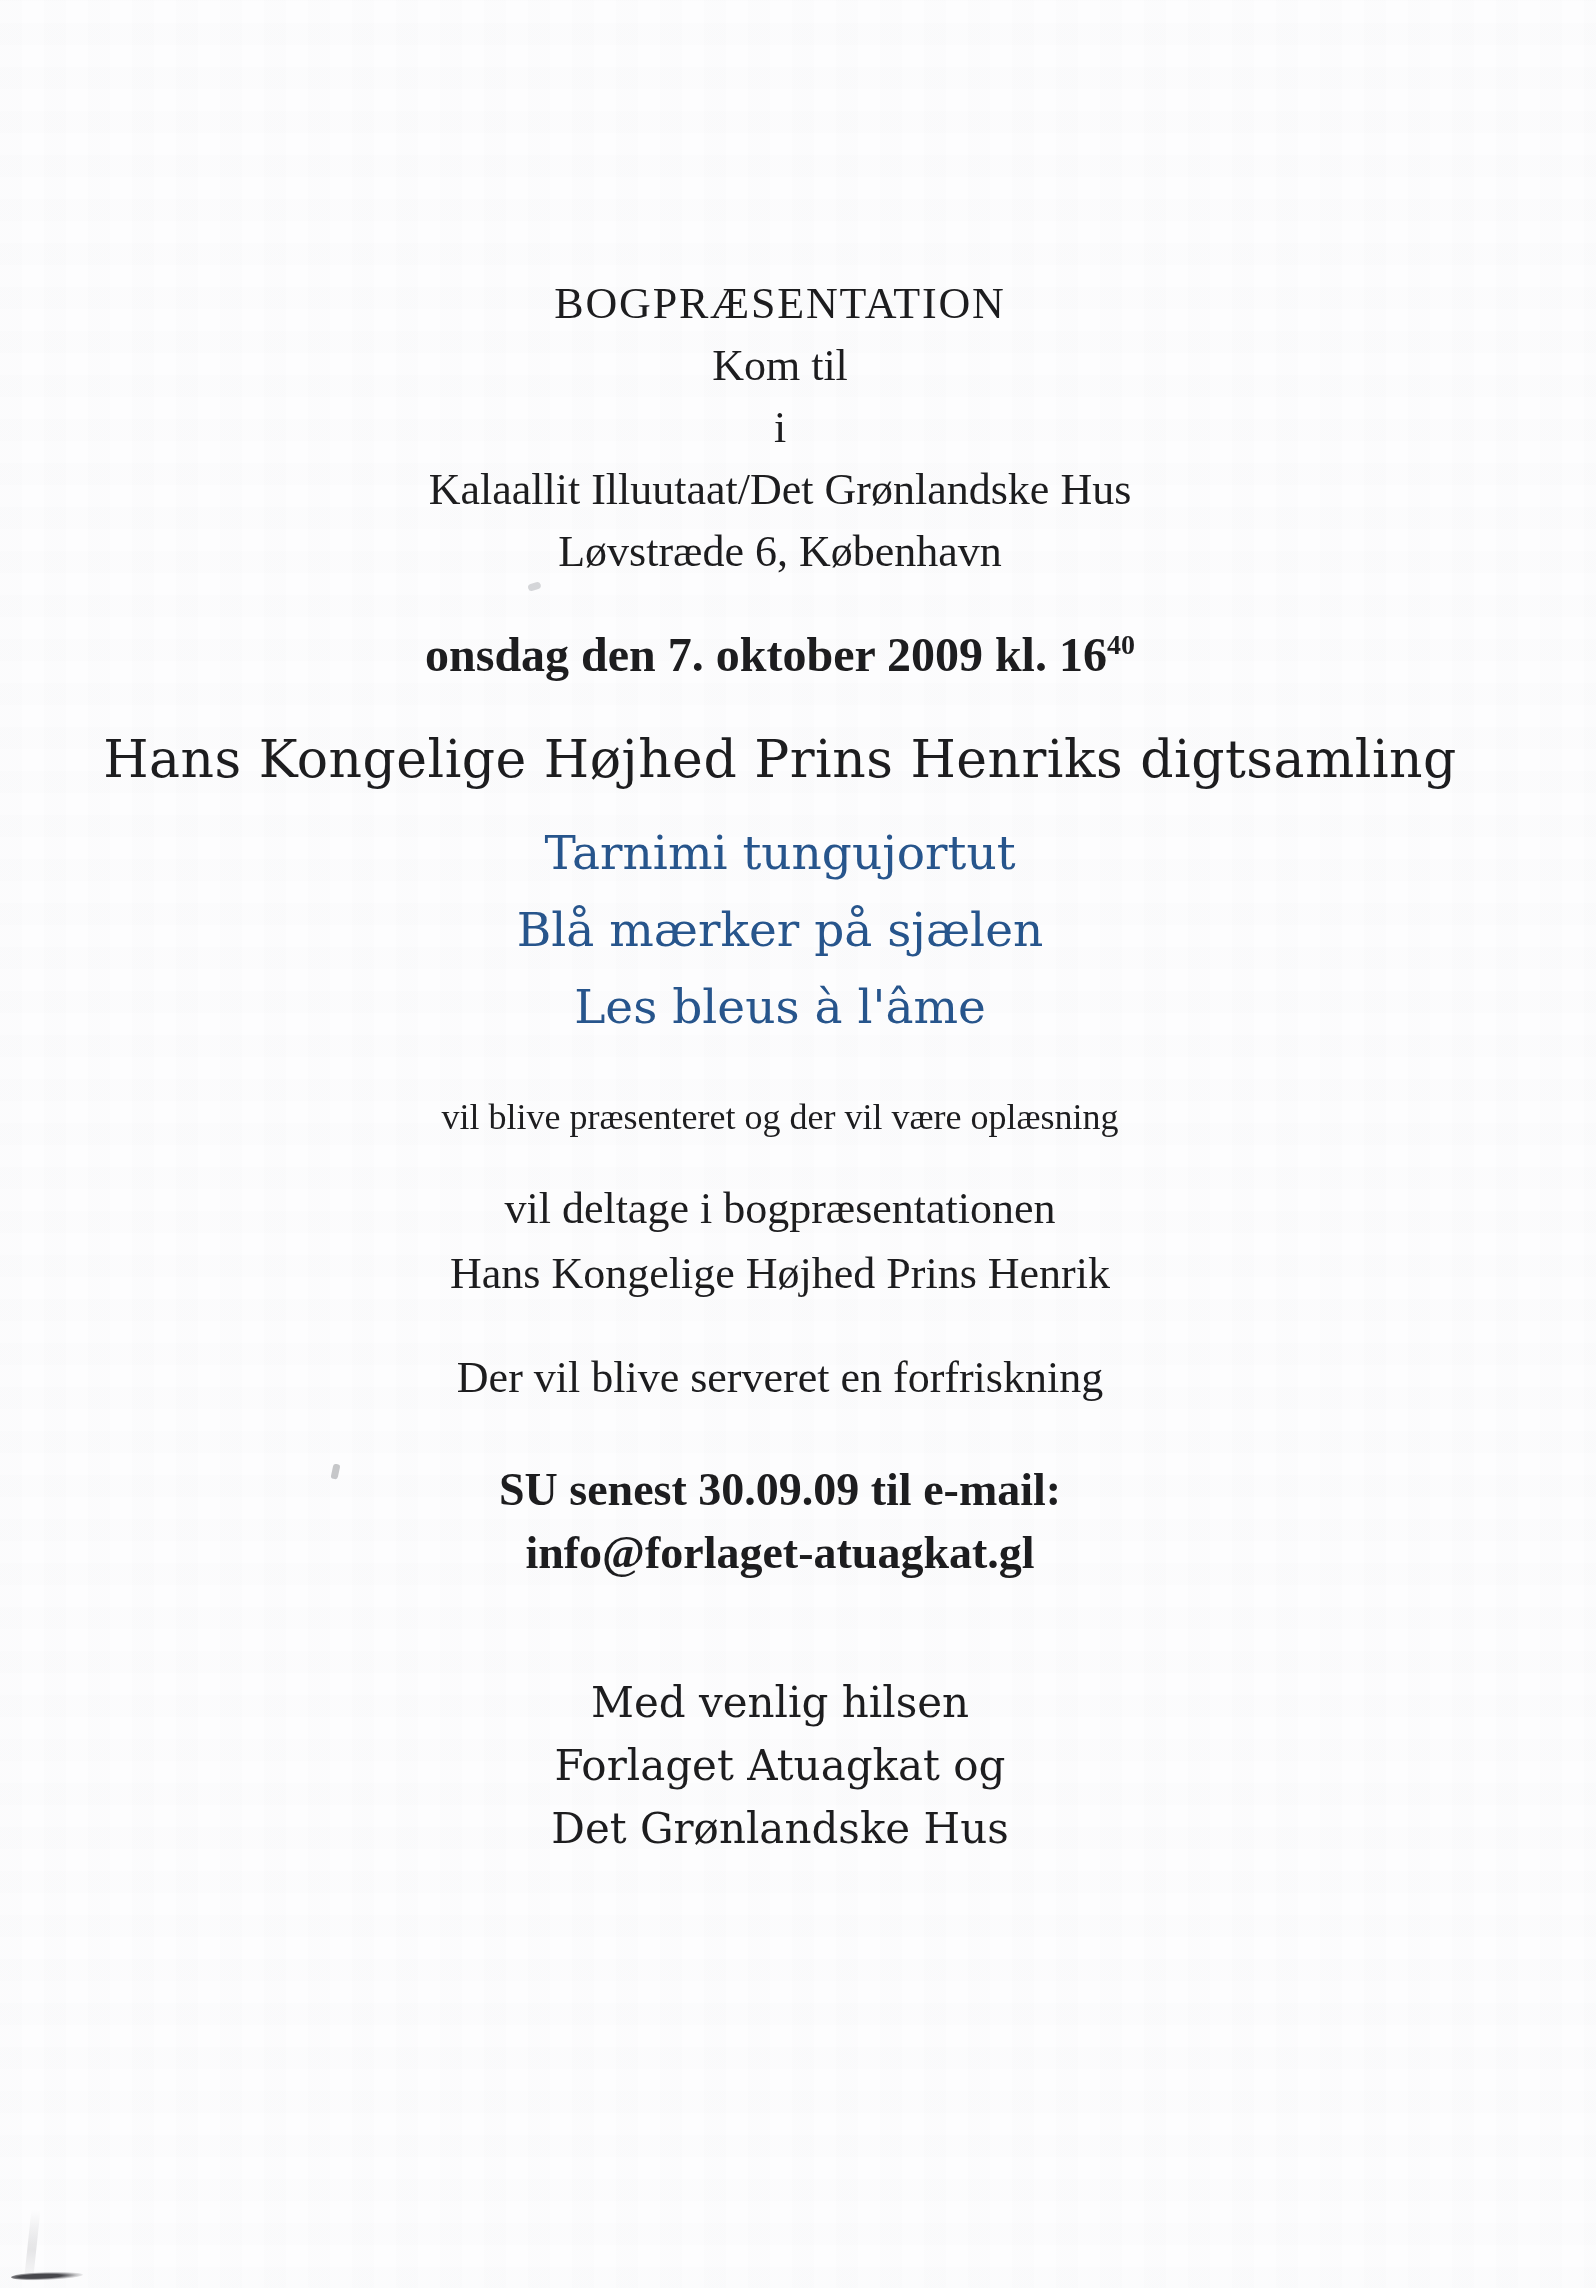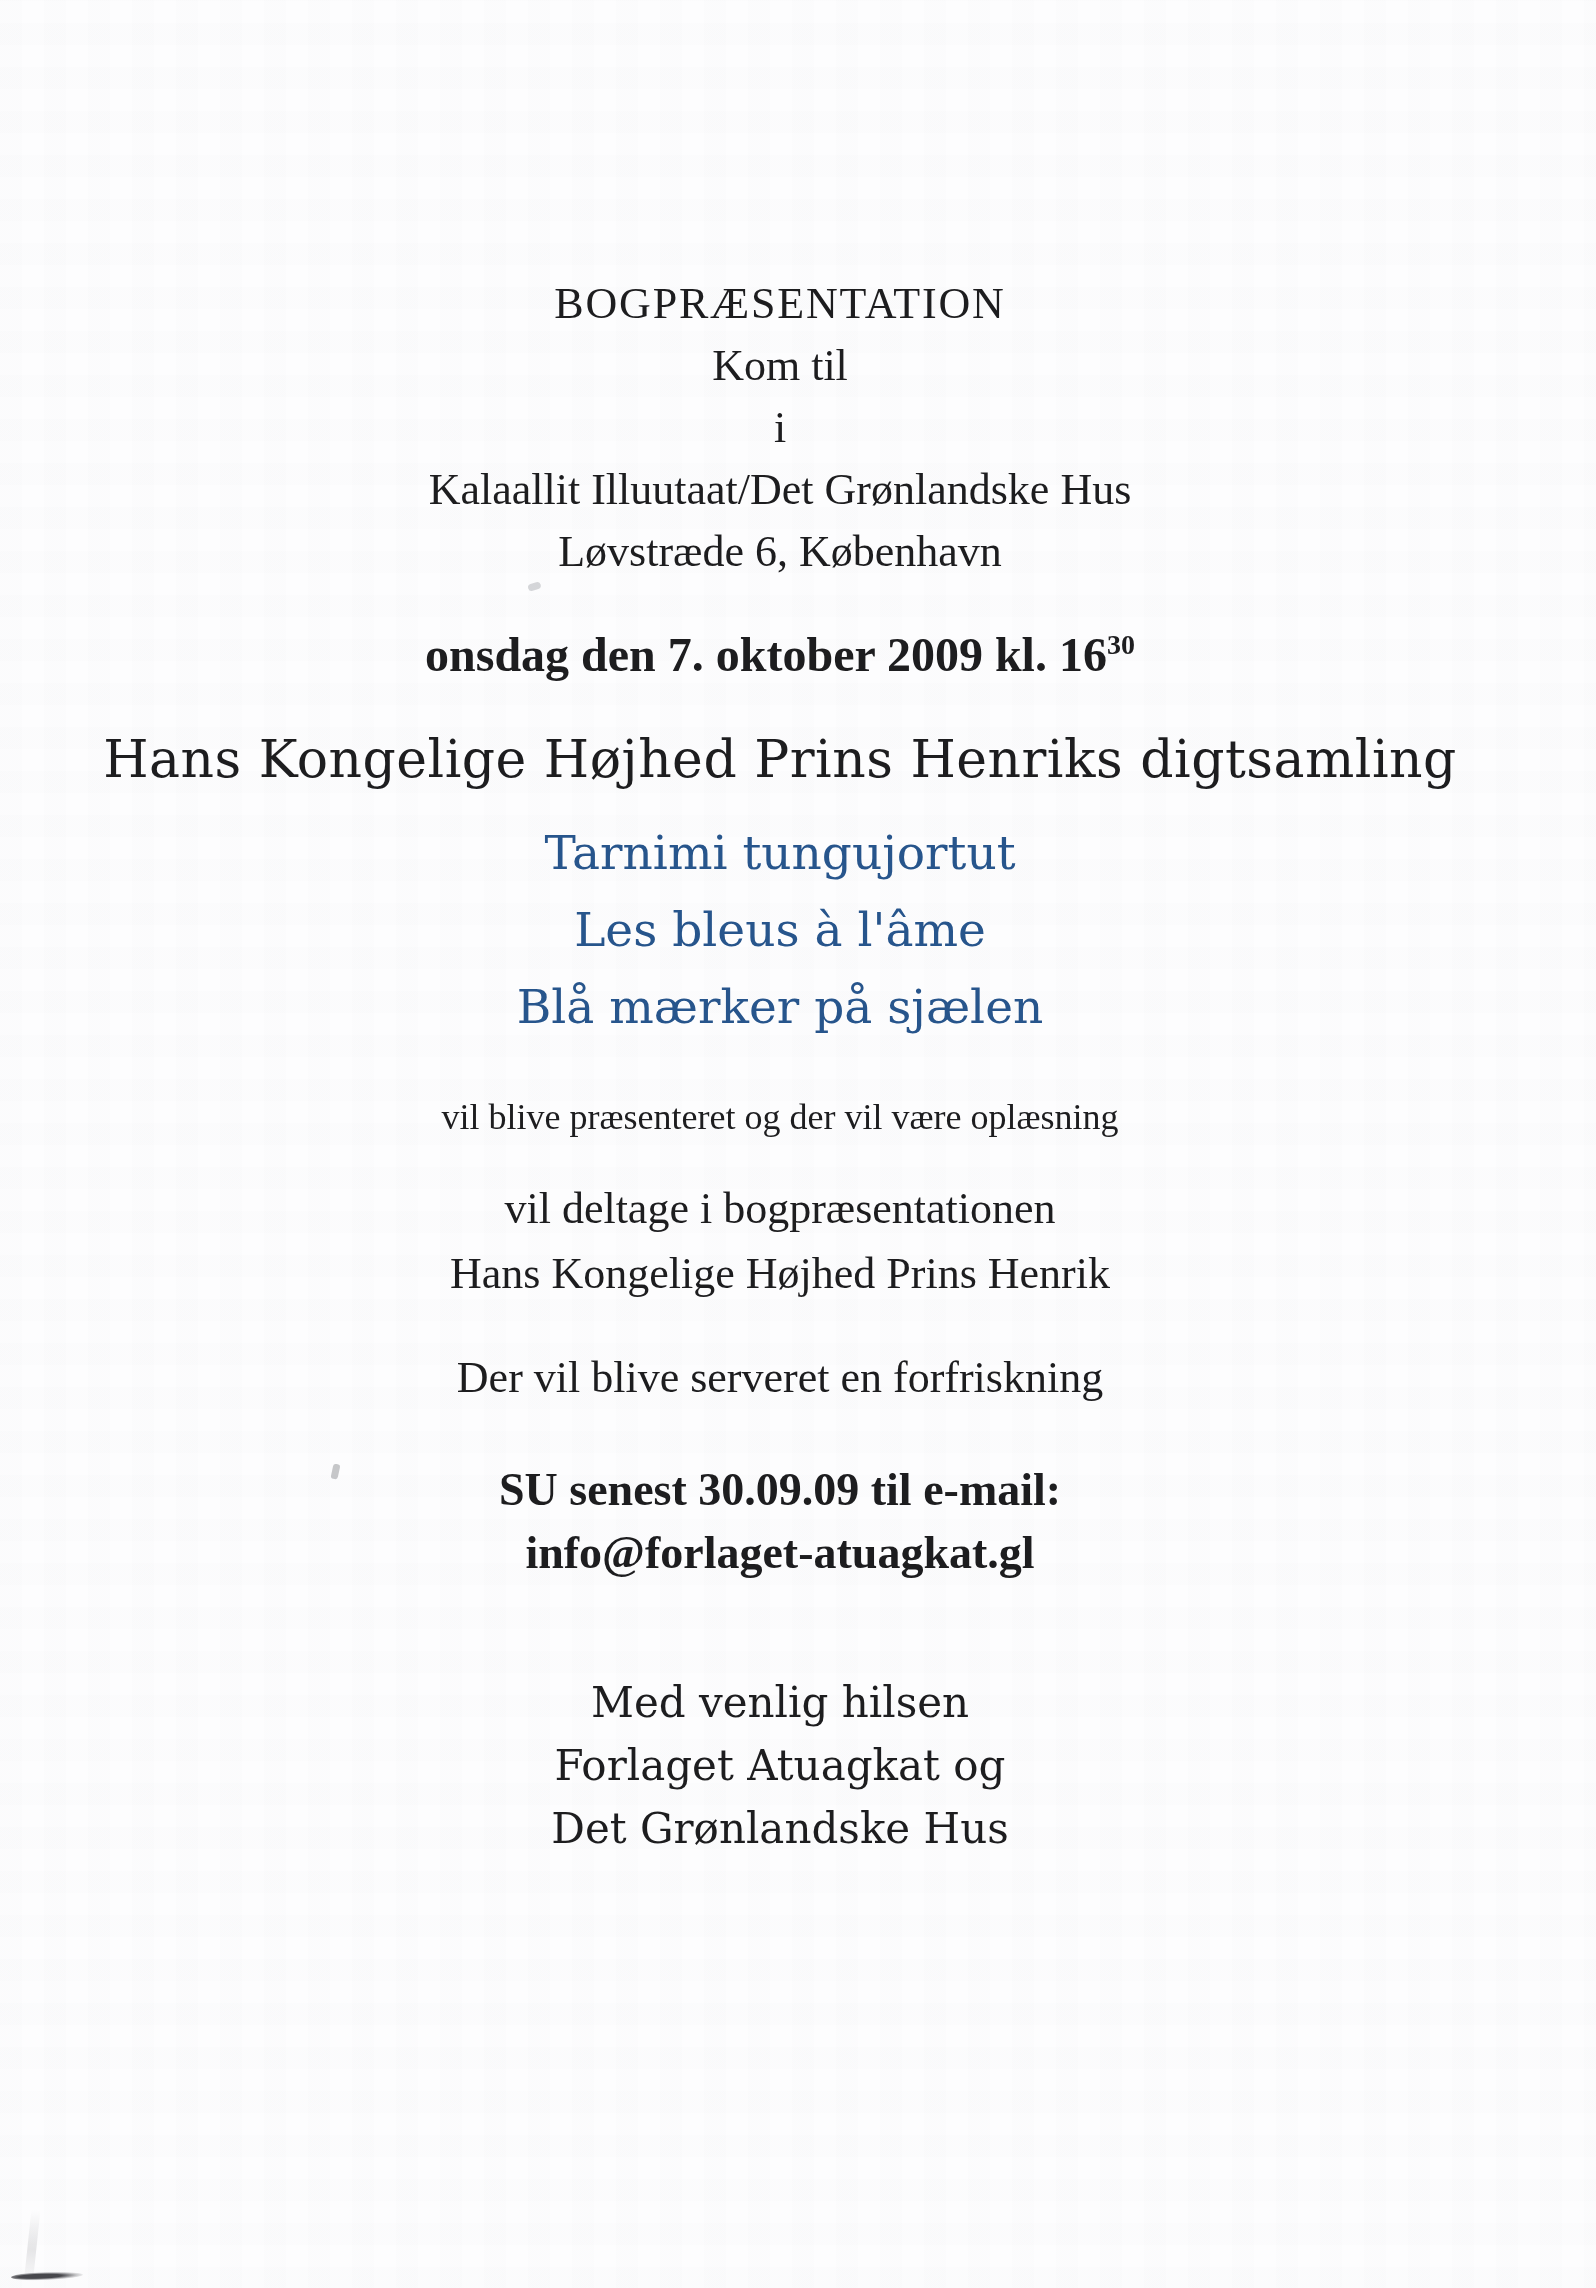--- a/index.html
+++ b/index.html
@@ -141,28 +141,28 @@
   <div class="column">
 
     <div class="intro">
       <span class="line caps">BOGPRÆSENTATION</span>
       <span class="line">Kom til</span>
       <span class="line">i</span>
       <span class="line">Kalaallit Illuutaat/Det Grønlandske Hus</span>
       <span class="line">Løvstræde 6, København</span>
     </div>
 
-    <div class="datetime"><span>onsdag den 7. oktober 2009 kl. 16</span><sup>30</sup></div>
+    <div class="datetime"><span>onsdag den 7. oktober 2009 kl. 16</span><sup>40</sup></div>
 
     <div class="collection-line">Hans Kongelige Højhed Prins Henriks digtsamling</div>
 
     <div class="book-titles">
       <span class="line title-blue" style="color: rgb(39, 85, 140);">Tarnimi tungujortut</span>
+      <span class="line title-blue" style="color: rgb(39, 85, 140);">Blå mærker på sjælen</span>
       <span class="line title-blue" style="color: rgb(39, 85, 140);">Les bleus à l'âme</span>
-      <span class="line title-blue" style="color: rgb(39, 85, 140);">Blå mærker på sjælen</span>
     </div>
 
     <div class="body-par1">
       <span class="line">vil blive præsenteret og der vil være oplæsning</span>
     </div>
 
     <div class="body-par2">
       <span class="line">vil deltage i bogpræsentationen</span>
       <span class="line">Hans Kongelige Højhed Prins Henrik</span>
     </div>

